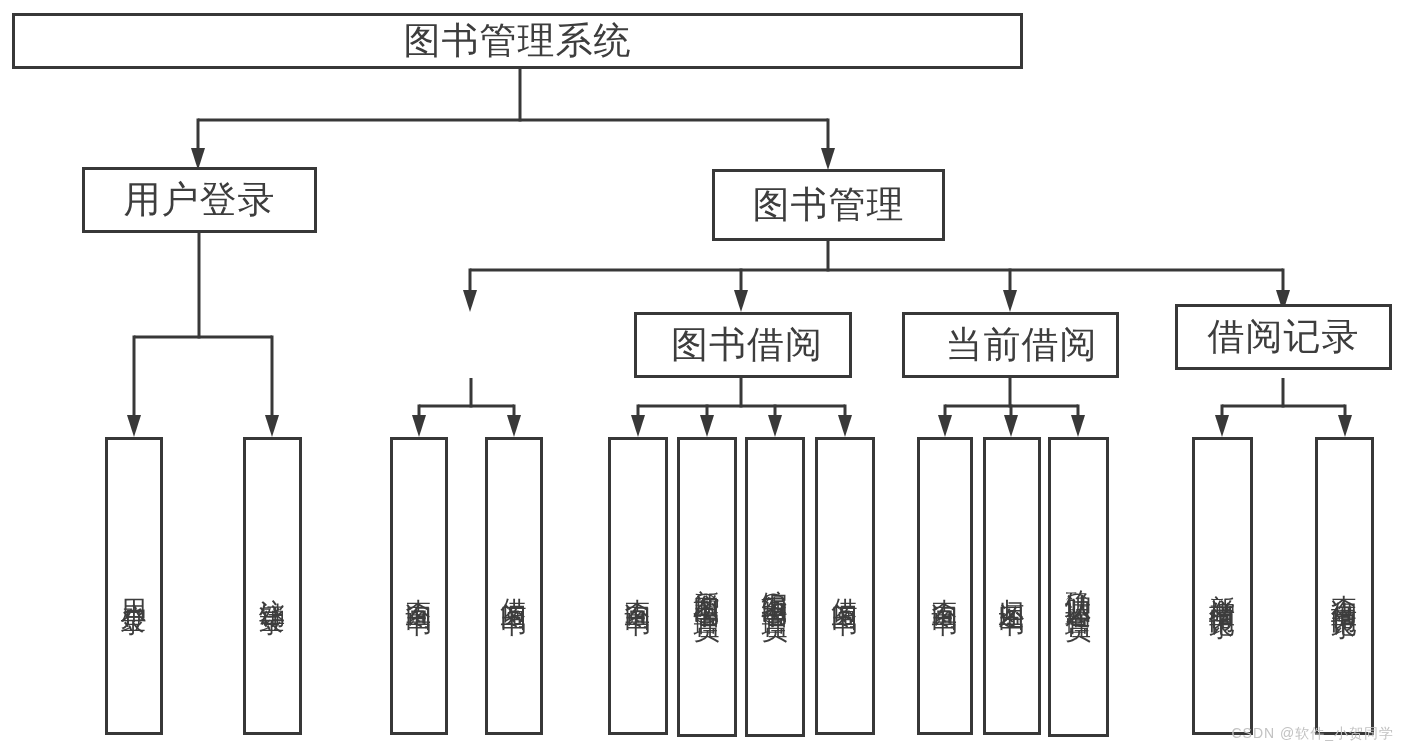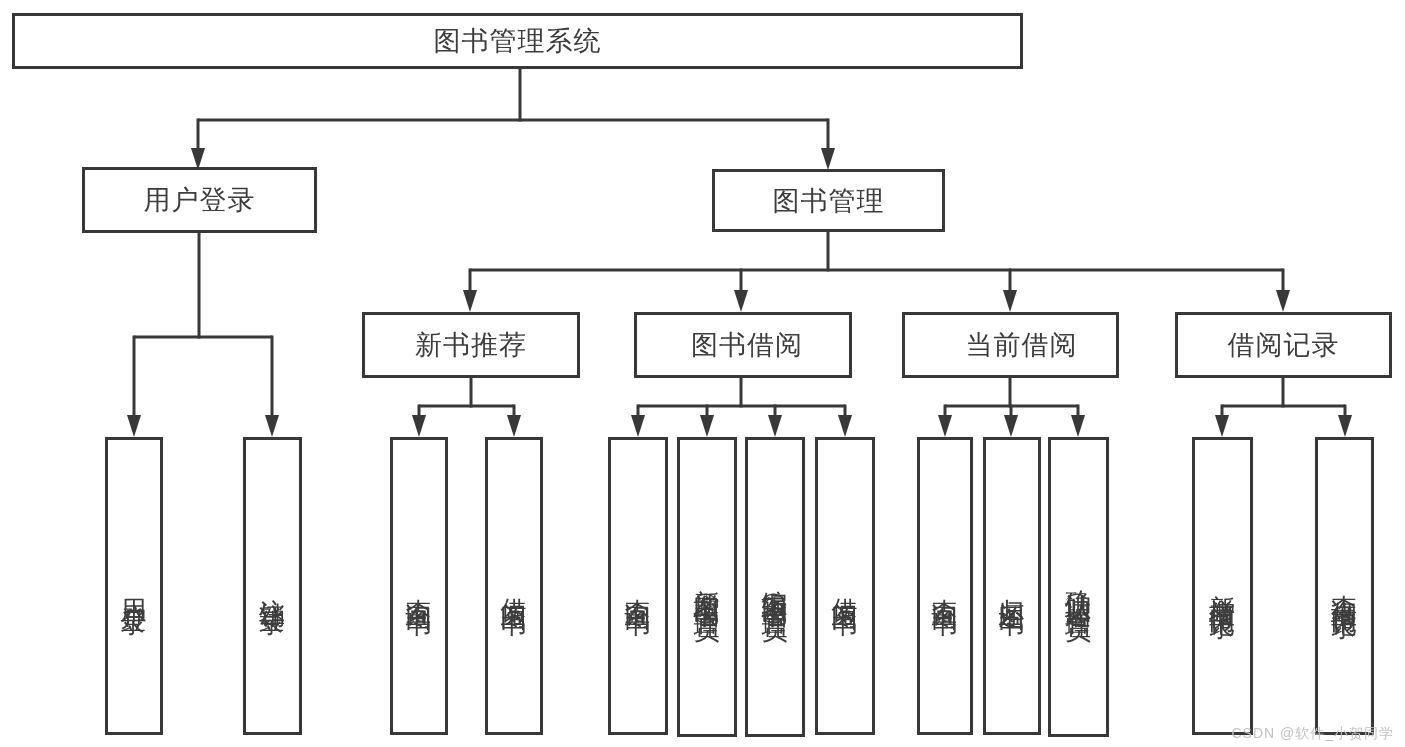--- a/index.html
+++ b/index.html
@@ -27,21 +27,21 @@
   }
   .node {
     position: absolute;
     box-sizing: border-box;
     border: 3px solid var(--box-border, #383838);
     background: #ffffff;
     display: flex;
     align-items: center;
     justify-content: center;
     color: var(--text, #3d3d3d);
-    font-size: 27px;
+    font-size: 37px;
     z-index: 1;
     letter-spacing: 1px;
   }
   .leaf {
     font-size: 26px;
   }
   .leaf .vtext {
     writing-mode: vertical-rl;
     text-orientation: mixed;
     line-height: 1;
@@ -121,26 +121,25 @@
     <line x1="1222" y1="406" x2="1345" y2="406"></line>
     <line x1="1222" y1="404.5" x2="1222" y2="420"></line>
     <polygon points="1215,415 1229,415 1222,437"></polygon>
     <line x1="1345" y1="404.5" x2="1345" y2="420"></line>
     <polygon points="1338,415 1352,415 1345,437"></polygon>
   </svg>
 
   <div class="node" style="left:12px; top:13px; width:1011px; height:56px;">图书管理系统</div>
 
   <div class="node" style="left:82px; top:167px; width:235px; height:66px;">用户登录</div>
-  <div class="node" style="left:712px; top:169px; width:233px; height:63px;">图书管理</div>
+  <div class="node" style="left:712px; top:169px; width:233px; height:72px;">图书管理</div>
 
-  <div class="node" style="left:362px; top:312px; width:218px; height:66px;">新书推荐</div>
   <div class="node" style="left:634px; top:312px; width:218px; height:66px;padding-left:8px;">图书借阅</div>
   <div class="node" style="left:902px; top:312px; width:217px; height:66px;padding-left:22px;">当前借阅</div>
-  <div class="node" style="left:1175px; top:312px; width:217px; height:66px;">借阅记录</div>
+  <div class="node" style="left:1175px; top:304px; width:217px; height:66px;">借阅记录</div>
 
   <div class="node leaf" style="left:105px; top:437px; width:58px; height:298px;">
     <span class="vtext">用户登录</span>
   </div>
   <div class="node leaf" style="left:243px; top:437px; width:59px; height:298px;">
     <span class="vtext">注销登录</span>
   </div>
 
   <div class="node leaf" style="left:390px; top:437px; width:58px; height:298px;">
     <span class="vtext">查询图书</span>

